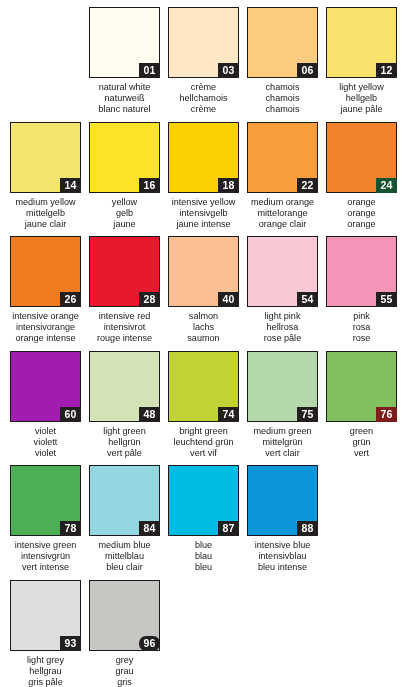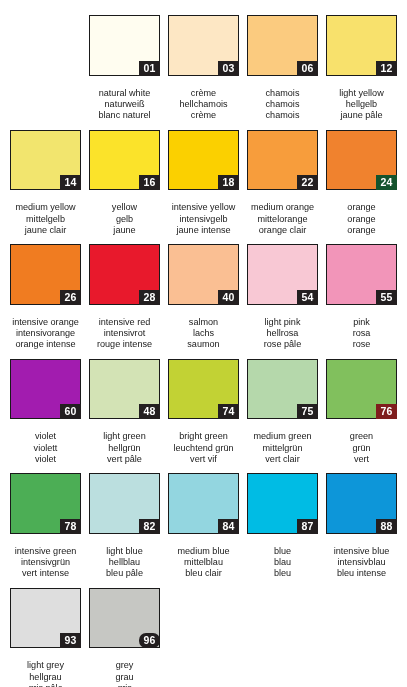--- a/index.html
+++ b/index.html
@@ -29,23 +29,23 @@
     flex: 0 0 79px;
     display: flex;
     flex-direction: column;
     align-items: center;
   }
   .cell.empty .chip,
   .cell.empty .labels { visibility: hidden; }
   .chip {
     position: relative;
     width: 71px;
-    height: 61px;
+    height: 71px;
     border: 1.1px solid #1a1a1a;
-    margin: 8px auto;
+    margin: 0 auto;
   }
   .badge {
     position: absolute;
     right: -1.1px;
     bottom: -1.1px;
     min-width: 21px;
     height: 15px;
     background: #231f20;
     color: #ffffff;
     font-size: 10.5px;
@@ -280,30 +280,20 @@
         <div class="chip" style="background: rgb(76, 174, 85); border-color: rgb(26, 26, 26);">
           <div class="badge" style="background: rgb(35, 31, 32); color: rgb(255, 255, 255);">78</div>
         </div>
         <div class="labels">
           <div>intensive green</div>
           <div>intensivgrün</div>
           <div>vert intense</div>
         </div>
       </div>
       <div class="cell">
-        <div class="chip" style="background: rgb(187, 223, 223); border-color: rgb(26, 26, 26);">
-          <div class="badge" style="background: rgb(35, 31, 32); color: rgb(255, 255, 255);">82</div>
-        </div>
-        <div class="labels">
-          <div>light blue</div>
-          <div>hellblau</div>
-          <div>bleu pâle</div>
-        </div>
-      </div>
-      <div class="cell">
         <div class="chip" style="background: rgb(147, 214, 224); border-color: rgb(26, 26, 26);">
           <div class="badge" style="background: rgb(35, 31, 32); color: rgb(255, 255, 255);">84</div>
         </div>
         <div class="labels">
           <div>medium blue</div>
           <div>mittelblau</div>
           <div>bleu clair</div>
         </div>
       </div>
       <div class="cell">

